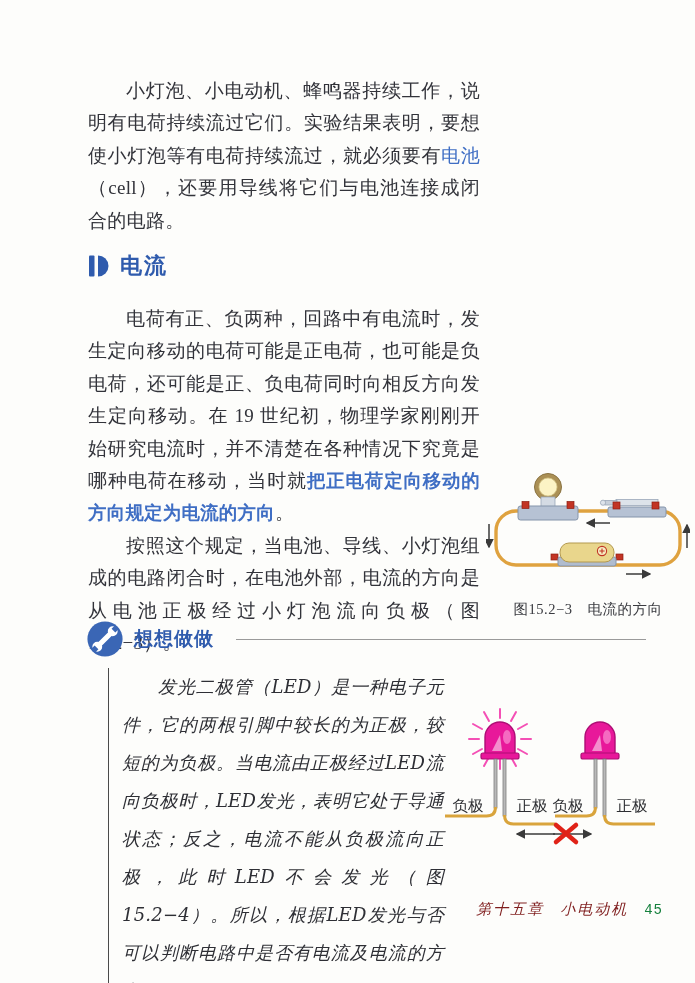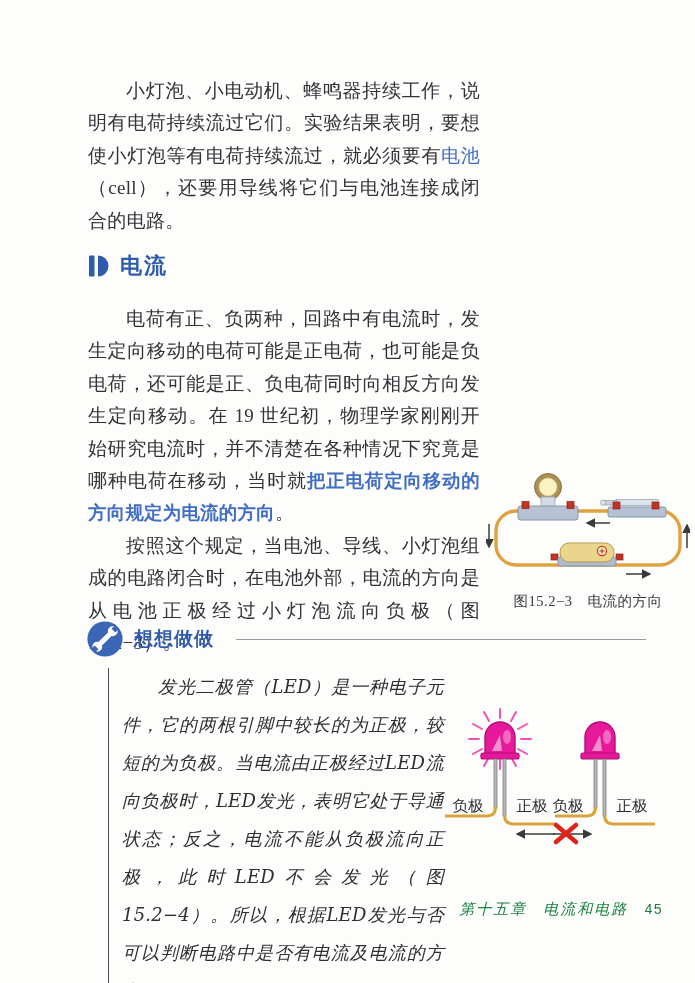--- a/index.html
+++ b/index.html
@@ -24,21 +24,21 @@
   .sec-head{display:flex;align-items:center;gap:10px;margin:14px 0 22px 0;text-indent:0;}
   .sec-head .title{
     font-family:"Liberation Sans","DejaVu Sans",sans-serif;
     font-size:22px;font-weight:bold;color:#2f5bad;letter-spacing:2px;
   }
 
   
   .figure1{position:absolute;left:486px;top:458px;width:204px;}
   .figure2{position:absolute;left:443px;top:707px;width:252px;}
   .fig-caption{
-    font-size:14.5px;color:#3a3b40;margin-top:4px;letter-spacing:0.5px;
+    font-size:14.5px;color:#3a3b40;margin-top:12px;letter-spacing:0.5px;
     font-family:"Liberation Serif","DejaVu Serif",serif;
   }
   .figure1 .fig-caption{text-align:center;}
   .figure2 .fig-caption{text-align:left;}
 
   
   .activity{position:absolute;left:86px;top:620px;width:564px;}
   .act-head{display:flex;align-items:center;gap:10px;}
   .act-title{
     font-family:"Liberation Sans","DejaVu Sans",sans-serif;
@@ -51,21 +51,21 @@
     font-size:18px;line-height:38px;text-align:justify;text-indent:2em;
     font-style:italic;font-family:"DejaVu Serif","Liberation Serif",serif;
     letter-spacing:0.2px;color:#2e2f35;
   }
 
   
   .footer{
     position:absolute;top:900px;right:32px;
     display:flex;align-items:baseline;gap:16px;
   }
-  .footer .chap{font-size:15px;font-style:italic;color:#15803d;letter-spacing:2px;}
+  .footer .chap{font-size:15px;font-style:italic;color:#7f1d1d;letter-spacing:2px;}
   .footer .pagenum{
     font-family:Liberation Mono, monospace;
     font-size:14px;color:#15803d;letter-spacing:1px;
   }
   svg text{font-family:"Liberation Serif","DejaVu Serif",serif;}
 </style>
 </head>
 <body>
 
 <div class="page">
@@ -208,17 +208,17 @@
         <g stroke="#e02318" stroke-width="4.5" stroke-linecap="round">
           <line x1="13" y1="118" x2="33" y2="135"></line>
           <line x1="33" y1="118" x2="13" y2="135"></line>
         </g>
       </g>
     </svg>
   </div>
 
   <div class="footer">
     <span class="chap">第十五章</span>
-    <span class="chap">电流和电路</span>
+    <span class="chap">小电动机</span>
     <span class="pagenum">45</span>
   </div>
 
 </div>
 
 </body></html>

